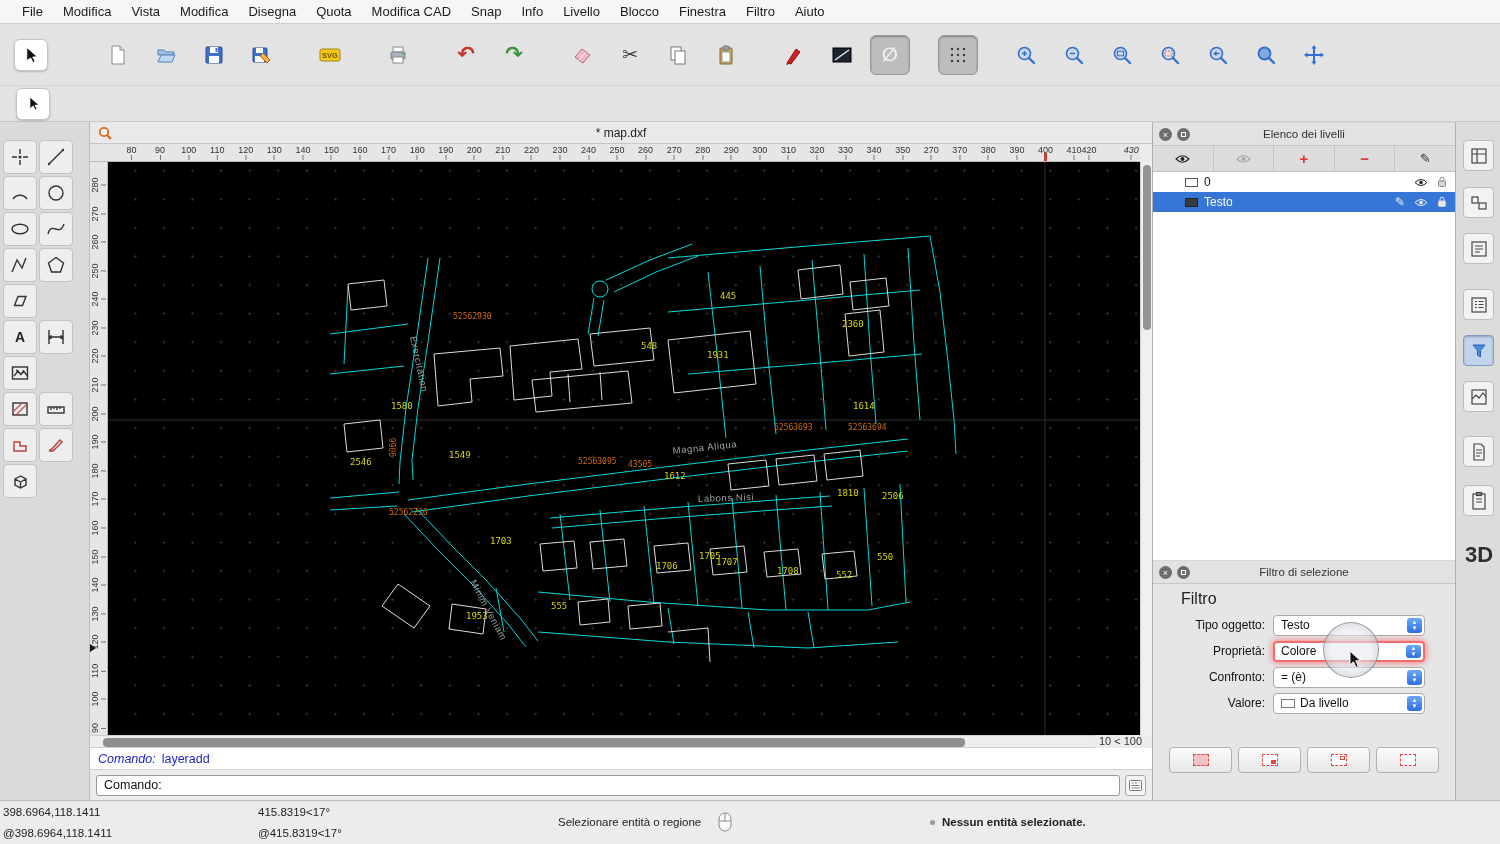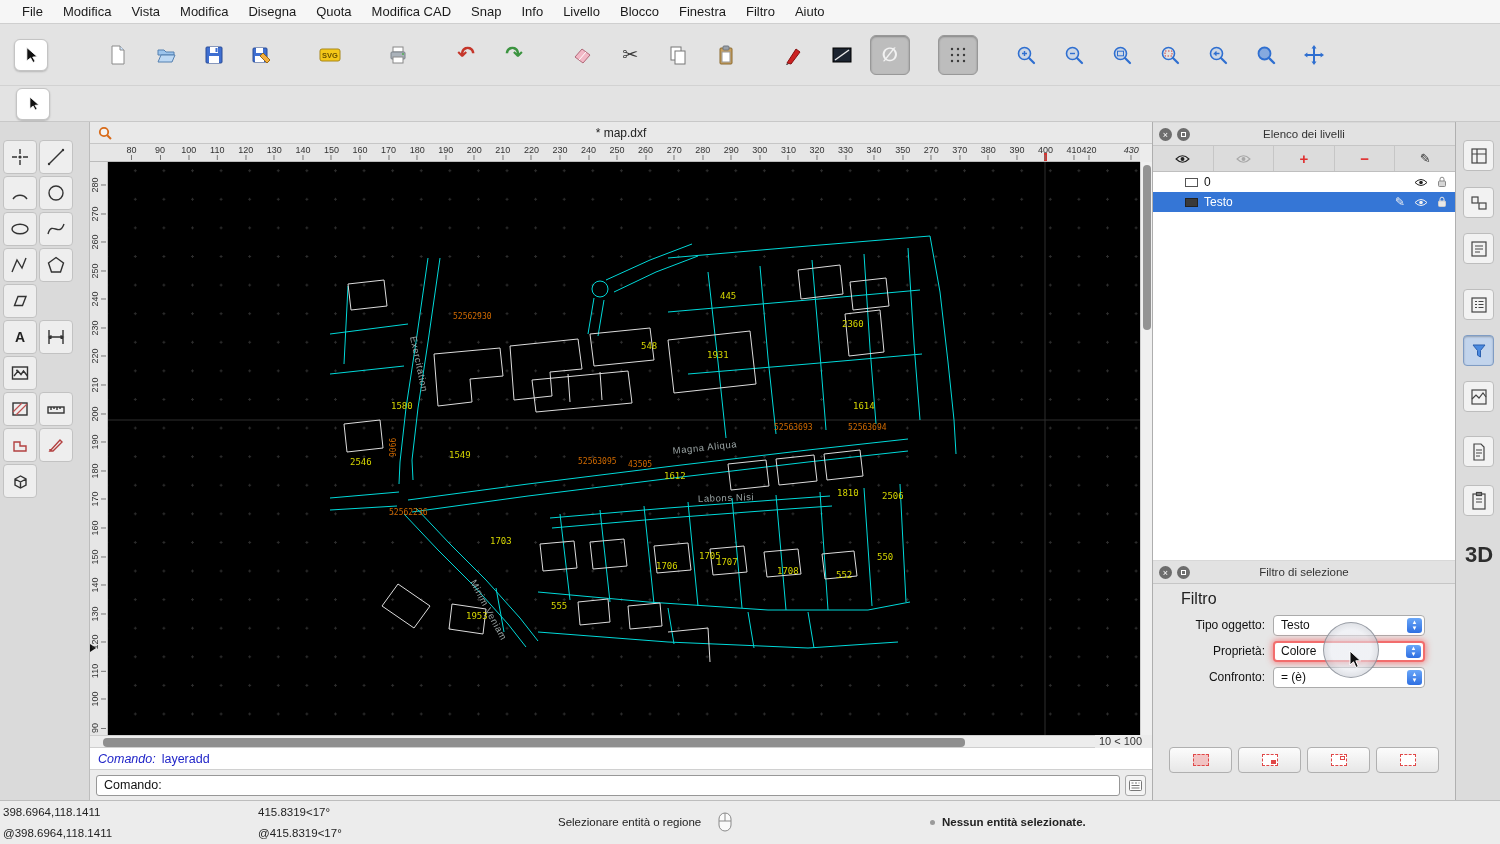--- a/index.html
+++ b/index.html
@@ -850,20 +850,31 @@
       <div class="filter-row" style="top:82px">
         <span class="filter-label">Confronto:</span>
         <div class="dropdown">
           <span class="dd-value">= (è)</span>
           <span class="spin">
               <span>▲</span>
               <span>▼</span>
             </span>
         </div>
       </div>
+      <div class="filter-row" style="top:108px">
+        <span class="filter-label">Valore:</span>
+        <div class="dropdown">
+          <span class="swatch-sm"></span>
+          <span class="dd-value">Da livello</span>
+          <span class="spin">
+              <span>▲</span>
+              <span>▼</span>
+            </span>
+        </div>
+      </div>
 
       <div class="halo"></div>
       <svg class="cursor-arrow" width="13" height="19" viewBox="0 0 13 19">
         <path d="M1 1 L1 15 L4.5 11.8 L7 17.5 L9.3 16.4 L6.8 10.8 L11.5 10.8 Z" fill="#111" stroke="#fff"></path>
       </svg>
     </div>
 
     <div id="filter-buttons">
       <button class="fbtn">
           <span class="dashbox fill"></span>

